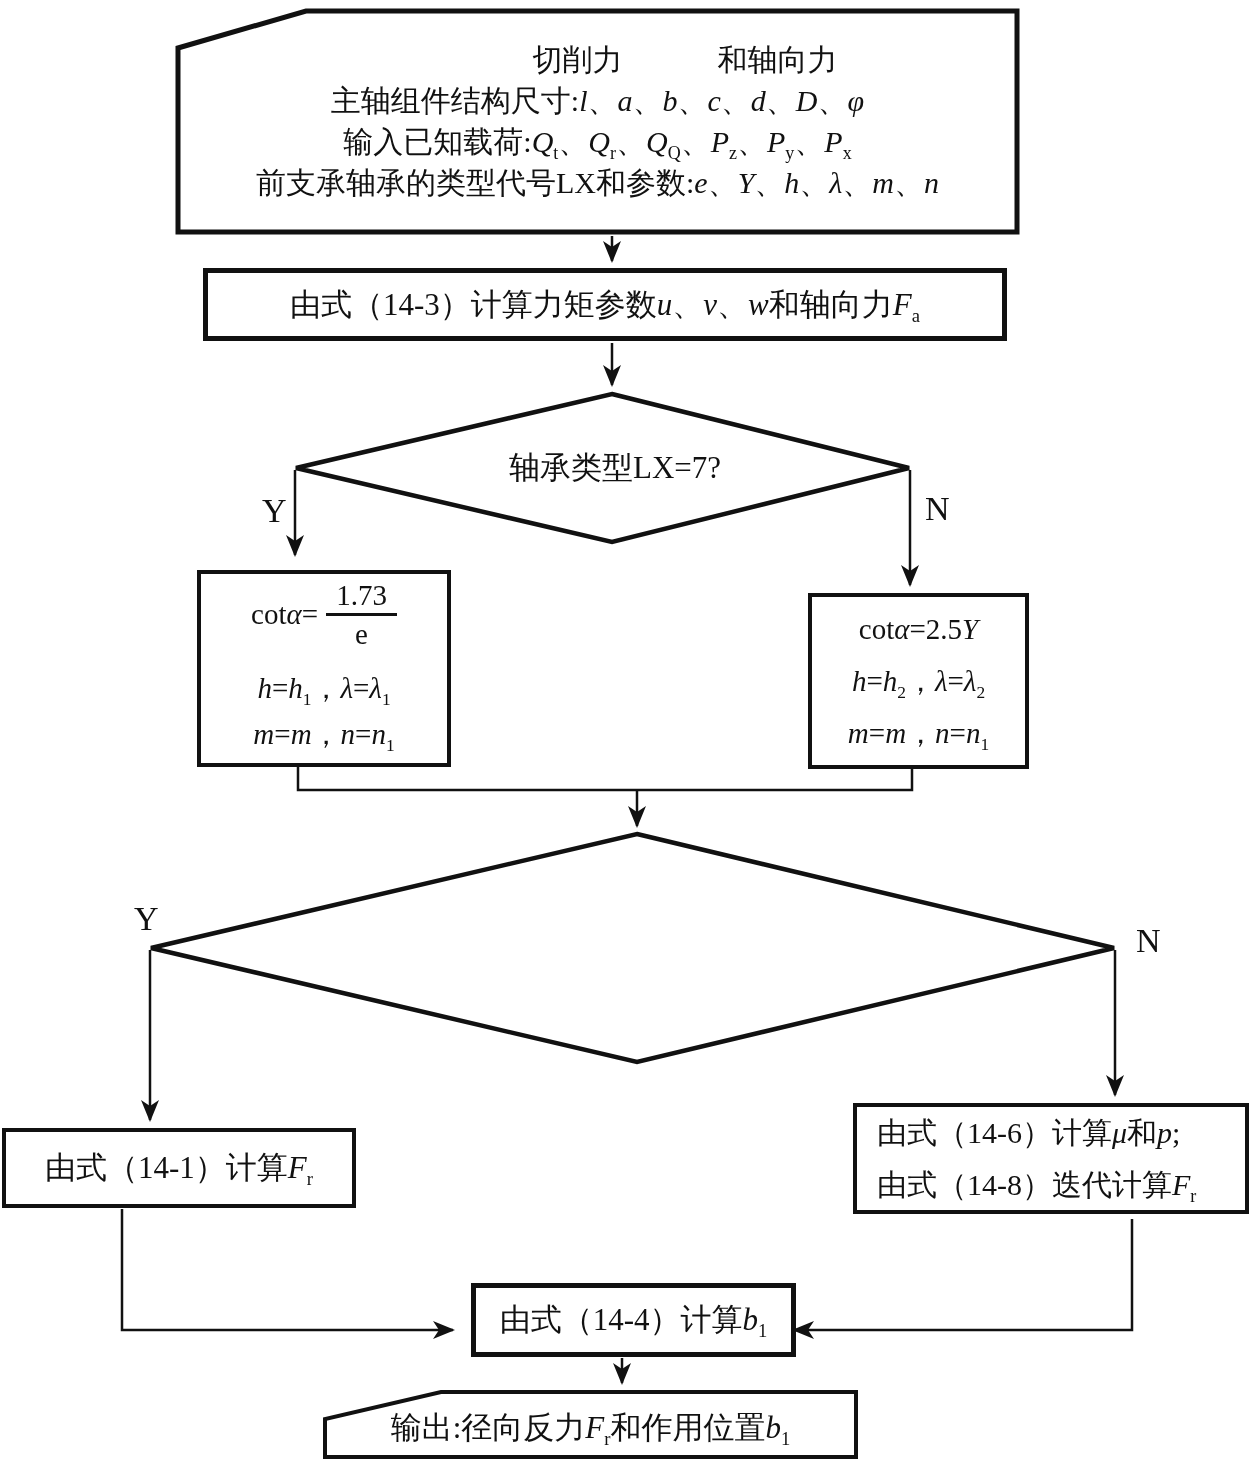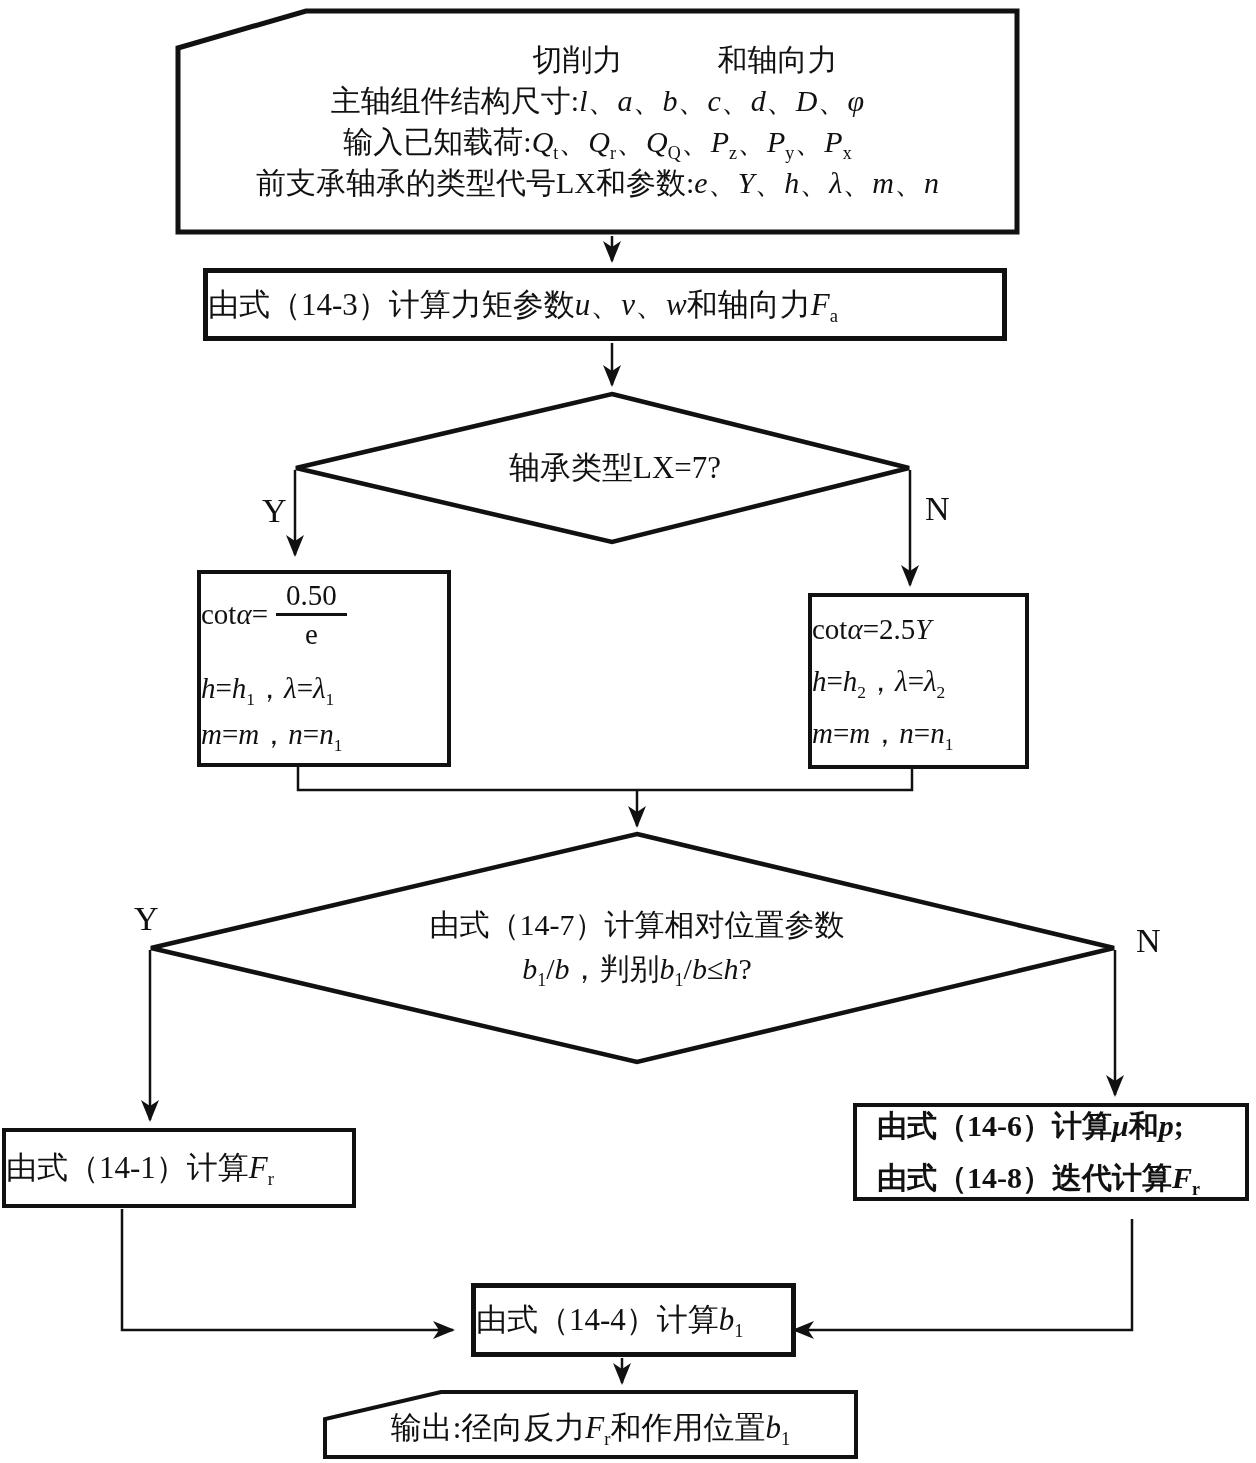--- a/index.html
+++ b/index.html
@@ -5,21 +5,21 @@
   * { margin:0; padding:0; box-sizing:border-box; }
   html,body { background:#ffffff; }
   .canvas {
     position:relative; width:1256px; height:1463px; background:#fff;
     font-family:"Liberation Serif","DejaVu Serif",serif; color:#111;
     overflow:hidden;
   }
   svg.layer { position:absolute; left:0; top:0; width:1256px; height:1463px; }
   .box {
     position:absolute; border:4px solid #111; background:#fff;
-    display:flex; flex-direction:column; align-items:flex-start; justify-content:center;
+    display:flex; flex-direction:column; align-items:center; justify-content:center;
   }
   .box.thick { border-width:5px; }
   .ctext { position:absolute; text-align:center; }
   .m, i.m { font-family:"Liberation Serif","DejaVu Serif",serif; font-style:italic; }
   sub { font-size:0.60em; line-height:0; }
   .fs31 { font-size:31px; }
   .fs30 { font-size:30px; }
   .fs29 { font-size:29px; }
   .label-yn {
     position:absolute; font-size:34px; font-family:"Liberation Serif",serif; color:#111;
@@ -86,47 +86,43 @@
 
   <div class="ctext fs31" style="left:400px; top:448px; width:430px; line-height:40px;">轴承类型LX=7?</div>
 
   <div class="label-yn" style="left:262px; top:492px;">Y</div>
   <div class="label-yn" style="left:925px; top:490px;">N</div>
 
   <div class="box fs29" style="left:197px; top:562px; width:254px; height:197px;margin-top:8px;">
     <div class="frow">
       <span>cot<i class="m">α</i>=</span>
       <span class="frac">
-        <span class="num">0.50</span>
+        <span class="num">1.73</span>
         <span class="den">e</span>
       </span>
     </div>
     <div class="cot-lines"><i class="m">h</i>=<i class="m">h</i><sub>1</sub>，<i class="m">λ</i>=<i class="m">λ</i><sub>1</sub></div>
     <div class="cot-lines"><i class="m">m</i>=<i class="m">m</i>，<i class="m">n</i>=<i class="m">n</i><sub>1</sub></div>
   </div>
 
   <div class="box fs29" style="left:808px; top:593px; width:221px; height:176px;">
     <div class="lh50">cot<i class="m">α</i>=2.5<i class="m">Y</i></div>
     <div class="lh50"><i class="m">h</i>=<i class="m">h</i><sub>2</sub>，<i class="m">λ</i>=<i class="m">λ</i><sub>2</sub></div>
     <div class="lh50"><i class="m">m</i>=<i class="m">m</i>，<i class="m">n</i>=<i class="m">n</i><sub>1</sub></div>
   </div>
 
-  <div class="ctext fs30" style="left:340px; top:903px; width:594px; line-height:44px;">
-    <div>由式（14-7）计算相对位置参数</div>
-    <div><i class="m">b</i><sub>1</sub>/<i class="m">b</i>，判别<i class="m">b</i><sub>1</sub>/<i class="m">b</i>≤<i class="m">h</i>?</div>
-  </div>
 
   <div class="label-yn" style="left:134px; top:900px;">Y</div>
   <div class="label-yn" style="left:1136px; top:922px;">N</div>
 
   <div class="box" style="left:2px; top:1128px; width:354px; height:80px;">
     <span class="fs31">由式（14-1）计算<i class="m">F</i><sub>r</sub></span>
   </div>
 
-  <div class="box left-align-lines" style="left:853px; top:1103px; width:396px; height:98px;font-weight:bold;">
+  <div class="box left-align-lines" style="left:853px; top:1103px; width:396px; height:111px;">
     <div class="fs30 lh50">由式（14-6）计算<i class="m">μ</i>和<i class="m">p</i>;</div>
     <div class="fs30 lh50">由式（14-8）迭代计算<i class="m">F</i><sub>r</sub></div>
   </div>
 
   <div class="box thick" style="left:471px; top:1283px; width:325px; height:74px;">
     <span class="fs31">由式（14-4）计算<i class="m">b</i><sub>1</sub></span>
   </div>
 
   <div class="ctext fs31" style="left:325px; top:1408px; width:531px; line-height:40px;">输出:径向反力<i class="m">F</i><sub>r</sub>和作用位置<i class="m">b</i><sub>1</sub></div>
 

